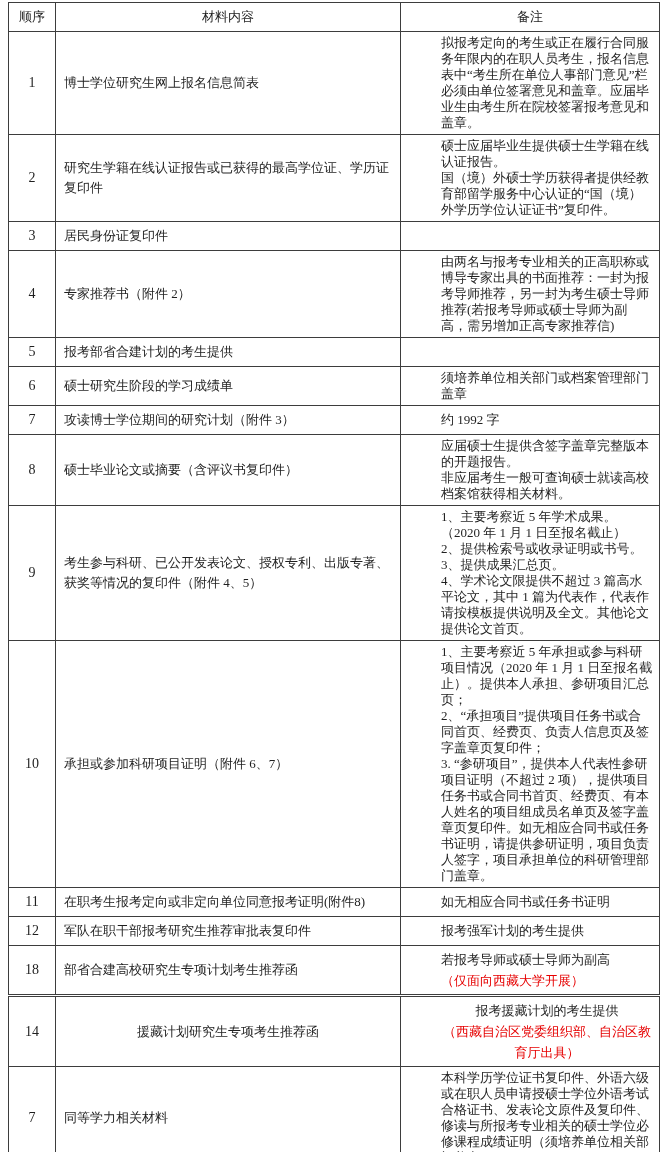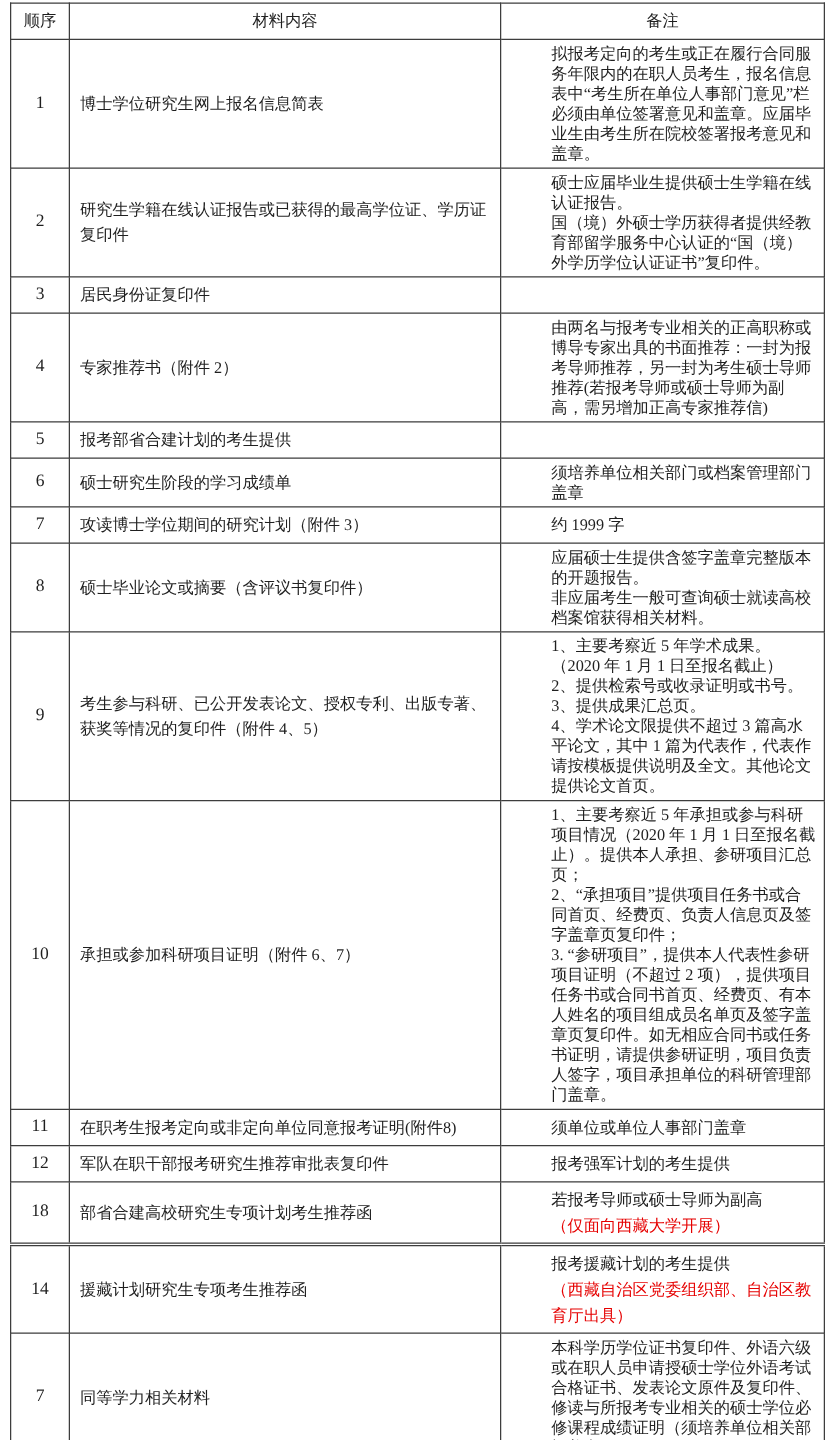--- a/index.html
+++ b/index.html
@@ -53,21 +53,21 @@
   }
   td.col-remark {
     text-align: left;
     vertical-align: middle;
     font-size: 13px;
     padding: 3px 6px 3px 8px;
   }
   .remark-p { line-height: 16px; margin-left: 32px; }
   td.col-remark.loose .remark-p { line-height: 21px; }
   .remark-p.red { color: var(--red); }
-  tr.double-top > td { border-top: 3px double var(--border); }
+  tr.double-top > td { border-top: 3px double var(--border); text-align: center; }
 
   .notes { margin: 10px 0 0 30px; }
   .notes-title {
     font-family: "Liberation Sans", "DejaVu Sans", sans-serif;
     font-weight: bold;
     font-size: 15px;
     font-style: italic;
   }
   .note-item {
     font-size: 17px;
@@ -130,21 +130,21 @@
           <td class="col-no">6</td>
           <td class="col-material">硕士研究生阶段的学习成绩单</td>
           <td class="col-remark">
             <div class="remark-p">须培养单位相关部门或档案管理部门盖章</div>
           </td>
         </tr>
         <tr>
           <td class="col-no">7</td>
           <td class="col-material">攻读博士学位期间的研究计划（附件 3）</td>
           <td class="col-remark">
-            <div class="remark-p">约 1999 字</div>
+            <div class="remark-p">约 1992 字</div>
           </td>
         </tr>
         <tr>
           <td class="col-no">8</td>
           <td class="col-material">硕士毕业论文或摘要（含评议书复印件）</td>
           <td class="col-remark">
             <div class="remark-p">应届硕士生提供含签字盖章完整版本的开题报告。</div>
             <div class="remark-p">非应届考生一般可查询硕士就读高校档案馆获得相关材料。</div>
           </td>
         </tr>
@@ -164,21 +164,21 @@
           <td class="col-remark">
             <div class="remark-p">1、主要考察近 5 年承担或参与科研项目情况（2020 年 1 月 1 日至报名截止）。提供本人承担、参研项目汇总页；</div>
             <div class="remark-p">2、“承担项目”提供项目任务书或合同首页、经费页、负责人信息页及签字盖章页复印件；</div>
             <div class="remark-p">3. “参研项目”，提供本人代表性参研项目证明（不超过 2 项），提供项目任务书或合同书首页、经费页、有本人姓名的项目组成员名单页及签字盖章页复印件。如无相应合同书或任务书证明，请提供参研证明，项目负责人签字，项目承担单位的科研管理部门盖章。</div>
           </td>
         </tr>
         <tr>
           <td class="col-no">11</td>
           <td class="col-material">在职考生报考定向或非定向单位同意报考证明(附件8)</td>
           <td class="col-remark">
-            <div class="remark-p">须单位或单位人事部门盖章</div>
+            <div class="remark-p">如无相应合同书或任务书证明</div>
           </td>
         </tr>
         <tr>
           <td class="col-no">12</td>
           <td class="col-material">军队在职干部报考研究生推荐审批表复印件</td>
           <td class="col-remark">
             <div class="remark-p">报考强军计划的考生提供</div>
           </td>
         </tr>
         <tr>

